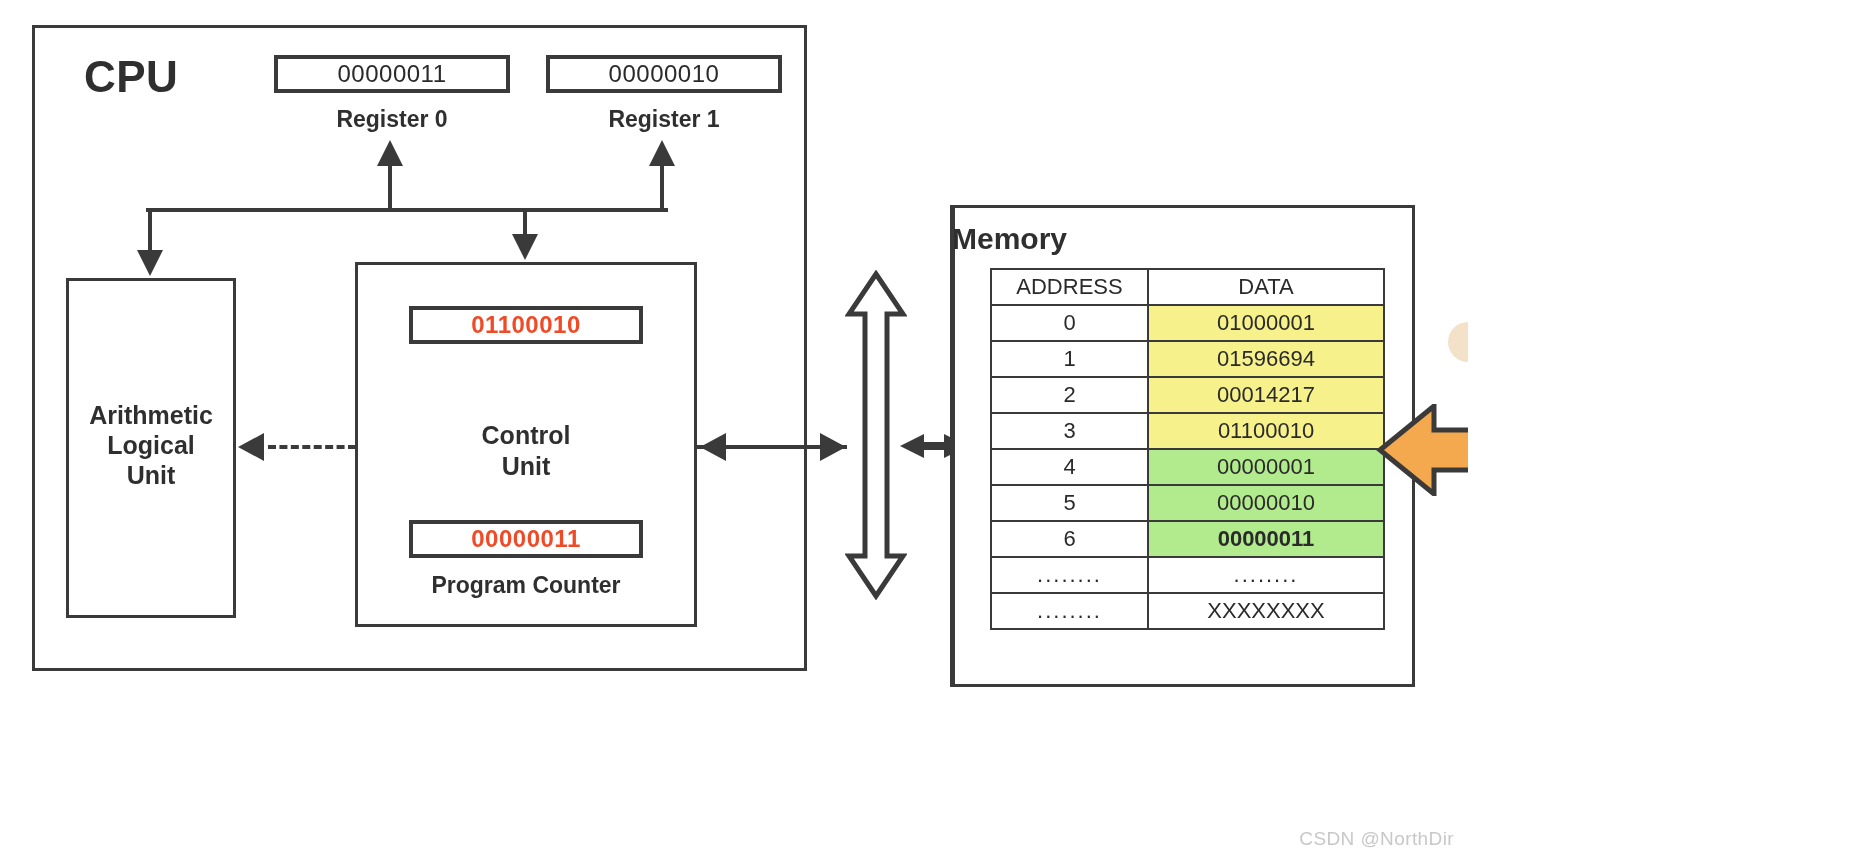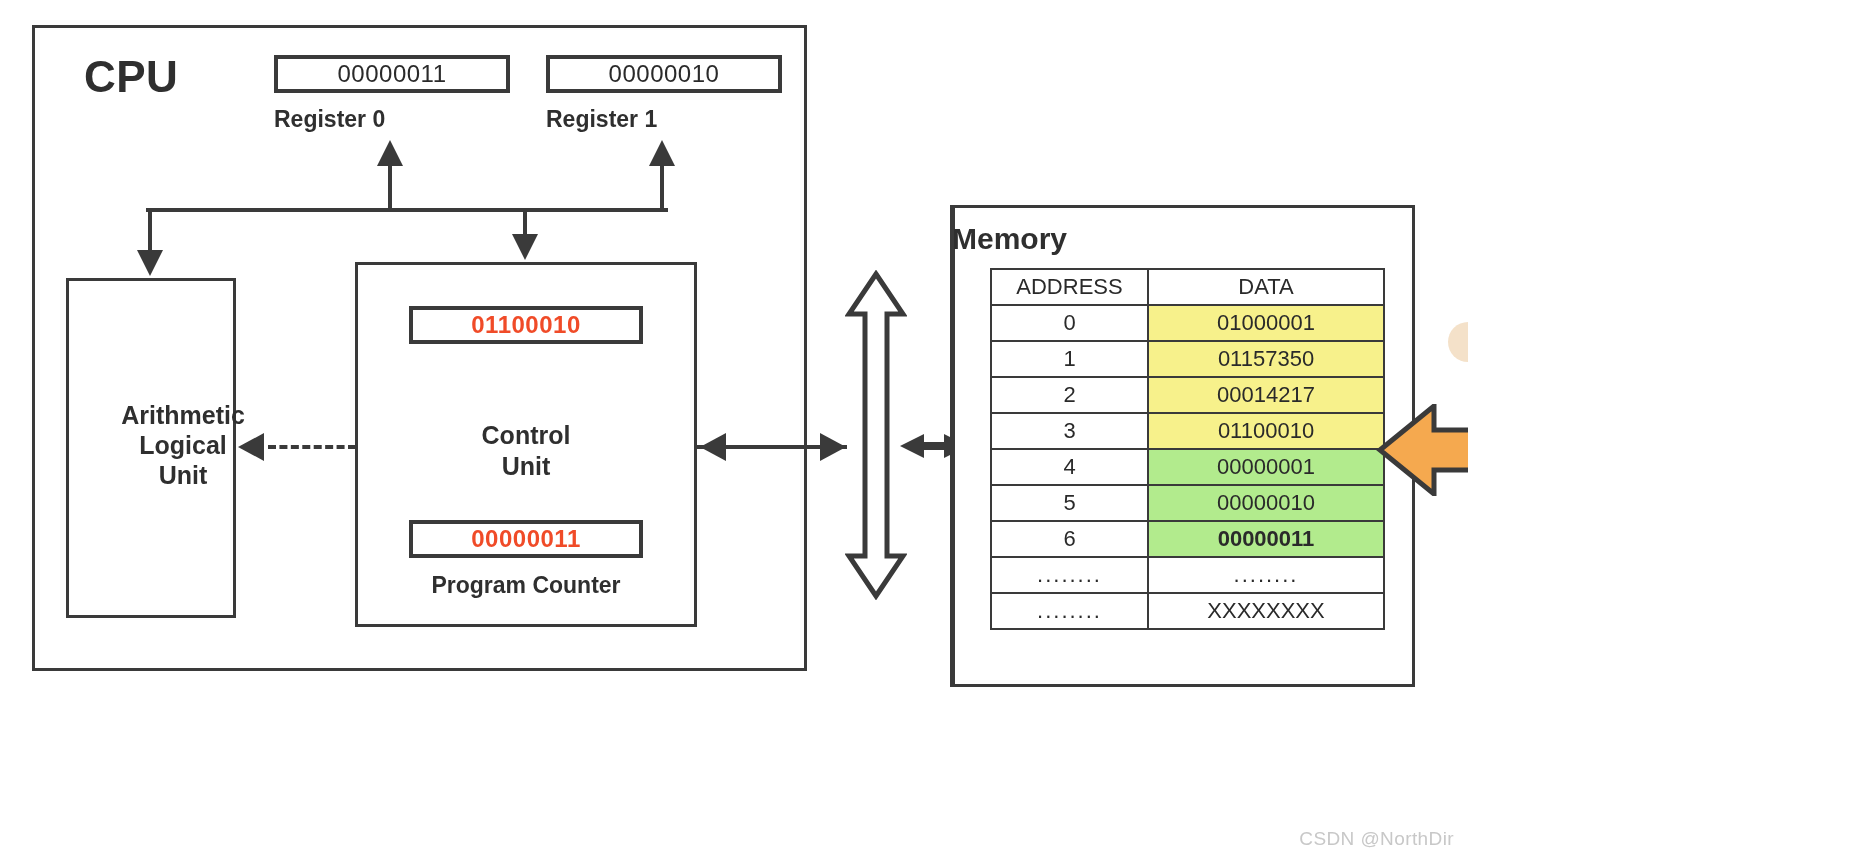--- a/index.html
+++ b/index.html
@@ -55,40 +55,40 @@
     color: #2a2a2a;
     letter-spacing: 0.5px;
   }
   #reg0-box { left: 274px; top: 55px; width: 236px; }
   #reg1-box { left: 546px; top: 55px; width: 236px; }
   .reg-caption {
     position: absolute;
     font-size: 23px;
     font-weight: bold;
     color: #2f2f2f;
+    text-align: center;
     width: 236px;
   }
   #reg0-caption { left: 274px; top: 106px; }
   #reg1-caption { left: 546px; top: 106px; }
 
   
   #alu-box {
     left: 66px; top: 278px;
     width: 170px; height: 340px;
   }
   #alu-label {
     position: absolute;
     left: 66px; top: 400px;
     width: 170px;
     text-align: center;
     font-size: 25px;
     font-weight: bold;
     line-height: 30px;
     color: #2f2f2f;
-    margin-left: 32px;
   }
 
   
   #cu-box {
     left: 355px; top: 262px;
     width: 342px; height: 365px;
   }
   #ir-box { left: 409px; top: 306px; width: 234px; height: 38px; }
   #pc-box { left: 409px; top: 520px; width: 234px; height: 38px; }
   .redval {
@@ -308,21 +308,21 @@
         <tr class="header">
           <td class="addr">ADDRESS</td>
           <td class="data">DATA</td>
         </tr>
         <tr>
           <td class="addr">0</td>
           <td class="data fill-yellow">01000001</td>
         </tr>
         <tr>
           <td class="addr">1</td>
-          <td class="data fill-yellow">01157350</td>
+          <td class="data fill-yellow">01596694</td>
         </tr>
         <tr>
           <td class="addr">2</td>
           <td class="data fill-yellow">00014217</td>
         </tr>
         <tr>
           <td class="addr">3</td>
           <td class="data fill-yellow">01100010</td>
         </tr>
         <tr>

